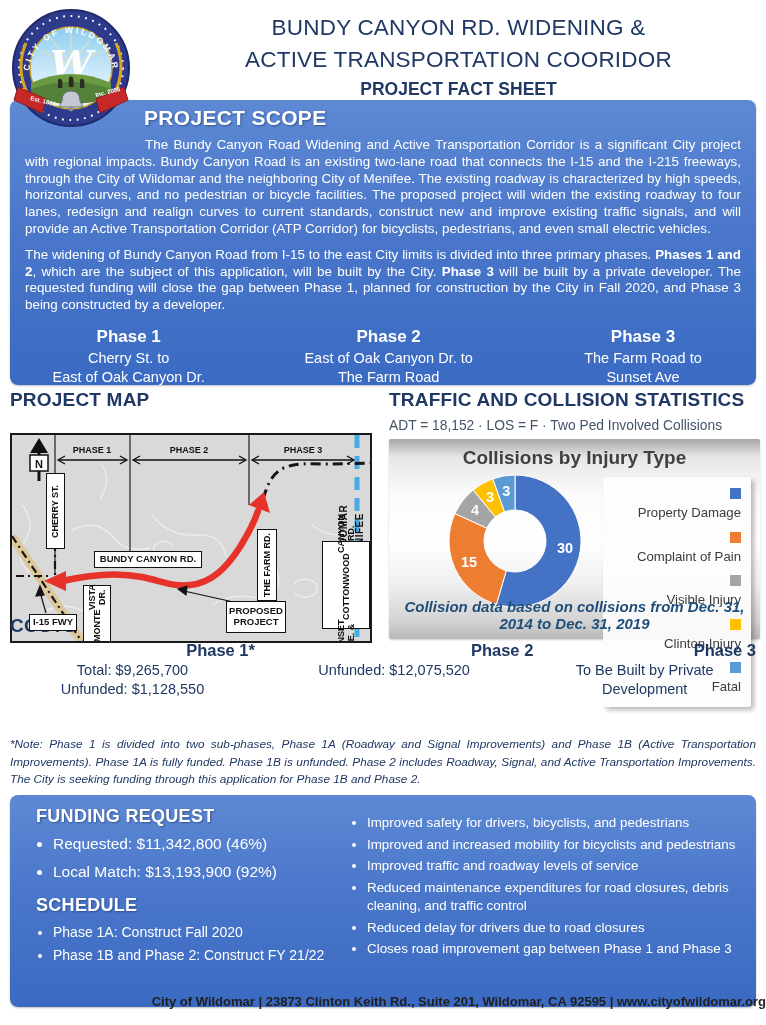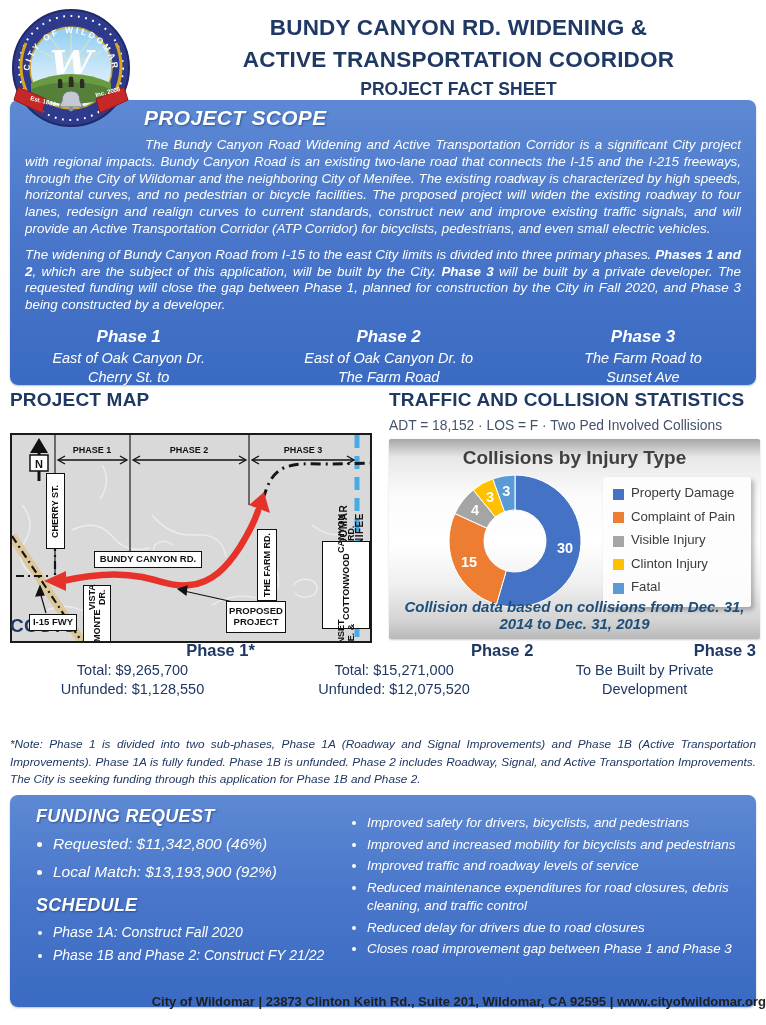--- a/index.html
+++ b/index.html
@@ -1,28 +1,28 @@
 <!DOCTYPE html>
 <html><head>
 <meta charset="utf-8">
 <style>
   * { margin:0; padding:0; box-sizing:border-box; }
   body { background:#fff; font-family:"Liberation Sans", sans-serif; }
   .page { position:relative; width:766px; height:1025px; background:#fff; overflow:hidden; margin:0 auto; }
 
   
   .title-block { position:absolute; left:155px; right:4px; top:12px; text-align:center; color:#1F3864; }
-  .title-l1, .title-l2 { font-size:22.5px; font-weight:bold; line-height:32px; letter-spacing:.2px; }
+  .title-l1, .title-l2 { font-size:22.5px; font-weight:normal; line-height:32px; letter-spacing:.2px; }
   .title-l3 { font-size:17.5px; font-weight:bold; line-height:26px; }
   .logo { position:absolute; left:10px; top:5px; width:122px; height:132px; z-index:5; }
 
   
   .blue-panel { position:absolute; left:10px; width:746px; border-radius:8px; color:#fff;
     background:linear-gradient(180deg,#5d89d4 0%, #4a77ca 45%, #3a6ac2 100%);
-    box-shadow:0 1px 2px rgba(0,0,0,.25);font-style:italic; }
+    box-shadow:0 1px 2px rgba(0,0,0,.25); }
   #scope-box { top:100px; height:285px; }
   #scope-box h2 { margin:6px 16px 0 134px; font-size:21px; font-weight:bold; text-shadow:1px 1px 2px rgba(20,40,90,.5); letter-spacing:.3px; }
   #scope-box p { margin:9px 15px 0; font-size:13.4px; line-height:16.8px; text-align:justify; }
   #scope-box p.indent { text-indent:120px; margin-top:7px; }
   .phase-row { display:grid; grid-template-columns:1.05fr 1.25fr 1fr; margin-top:13px; text-align:center; }
   .phase-name { font-size:17px; font-weight:bold; margin-bottom:2px; }
   .phase-line { font-size:14.5px; line-height:19px; }
 
   
   .sec-h { font-size:19px; font-weight:bold; color:#1F3864; letter-spacing:.2px; }
@@ -41,21 +41,21 @@
   .phase-tag { position:absolute; top:10px; font-size:9px; font-weight:bold; color:#111; z-index:2; width:70px; text-align:center; }
 
   
   #chart-box { position:relative; margin-top:6px; width:371px; height:200px; border-radius:2px;
     background:linear-gradient(180deg,#a6a6a6 0%,#e7e7e7 9%,#fbfbfb 28%,#ffffff 52%,#f0f0f0 72%,#d3d3d3 91%,#b9b9b9 100%);
     box-shadow:0 1px 2px rgba(0,0,0,.2); }
   #chart-title { padding-top:8px; text-align:center; font-size:19px; font-weight:bold; color:#3f3f3f; }
   #donut-svg { position:absolute; left:58px; top:34px; }
   #legend { position:absolute; left:214px; top:38px; width:148px; background:rgba(253,253,253,.92);
     border-radius:3px; box-shadow:3px 3px 5px rgba(0,0,0,.28); padding:9px 10px 3px 10px; }
-  .legend-item { display:flex; gap:7px; margin-bottom:9px; align-items:center; }
+  .legend-item { display:flex; gap:7px; margin-bottom:9px; align-items:flex-end;flex-direction:column; }
   .legend-chip { width:11px; height:11px; flex:0 0 11px; margin-top:2px; }
   .legend-text { font-size:13.2px; color:#3b3b3b; line-height:1.1; }
   #chart-caption { position:absolute; left:0; right:0; bottom:7px; text-align:center;
     font-size:15px; font-style:italic; font-weight:bold; color:#1F4E79; }
 
   
   #costs-sec { position:absolute; left:10px; top:615px; width:746px; }
   .costs-grid { display:grid; grid-template-columns:1.1fr 1.25fr 1fr; margin-top:4px; text-align:center; color:#1F3864; }
   .cost-name { font-size:16.5px; font-weight:bold; margin-bottom:1px;text-align:right; }
   .cost-line { font-size:14.5px; line-height:19px; }
@@ -133,22 +133,22 @@
     <div class="title-l3">PROJECT FACT SHEET</div>
   </div>
 
   <div class="blue-panel" id="scope-box">
     <h2>PROJECT SCOPE</h2>
     <p class="indent">The Bundy Canyon Road Widening and Active Transportation Corridor is a significant City project with regional impacts. Bundy Canyon Road is an existing two-lane road that connects the I-15 and the I-215 freeways, through the City of Wildomar and the neighboring City of Menifee. The existing roadway is characterized by high speeds, horizontal curves, and no pedestrian or bicycle facilities. The proposed project will widen the existing roadway to four lanes, redesign and realign curves to current standards, construct new and improve existing traffic signals, and will provide an Active Transportation Corridor (ATP Corridor) for bicyclists, pedestrians, and even small electric vehicles.</p>
     <p><span>The widening of Bundy Canyon Road from I-15 to the east City limits is divided into three primary phases. </span><b>Phases 1 and 2</b><span>, which are the subject of this application, will be built by the City. </span><b>Phase 3</b><span> will be built by a private developer. The requested funding will close the gap between Phase 1, planned for construction by the City in Fall 2020, and Phase 3 being constructed by a developer.</span></p>
     <div class="phase-row">
       <div>
         <div class="phase-name">Phase 1</div>
+        <div class="phase-line">Cherry St. to</div>
         <div class="phase-line">East of Oak Canyon Dr.</div>
-        <div class="phase-line">Cherry St. to</div>
       </div>
       <div>
         <div class="phase-name">Phase 2</div>
         <div class="phase-line">East of Oak Canyon Dr. to</div>
         <div class="phase-line">The Farm Road</div>
       </div>
       <div>
         <div class="phase-name">Phase 3</div>
         <div class="phase-line">The Farm Road to</div>
         <div class="phase-line">Sunset Ave</div>
@@ -298,21 +298,20 @@
   <div id="costs-sec">
     <div class="sec-h">COSTS</div>
     <div class="costs-grid">
       <div>
         <div class="cost-name">Phase 1*</div>
         <div class="cost-line">Total: $9,265,700</div>
         <div class="cost-line">Unfunded: $1,128,550</div>
       </div>
       <div>
         <div class="cost-name">Phase 2</div>
-        <div class="cost-line">Total: $15,271,000</div>
         <div class="cost-line">Unfunded: $12,075,520</div>
       </div>
       <div>
         <div class="cost-name">Phase 3</div>
         <div class="cost-line">To Be Built by Private</div>
         <div class="cost-line">Development</div>
       </div>
     </div>
   </div>
   <div id="note">*Note: Phase 1 is divided into two sub-phases, Phase 1A (Roadway and Signal Improvements) and Phase 1B (Active Transportation Improvements). Phase 1A is fully funded. Phase 1B is unfunded. Phase 2 includes Roadway, Signal, and Active Transportation Improvements. The City is seeking funding through this application for Phase 1B and Phase 2.</div>

